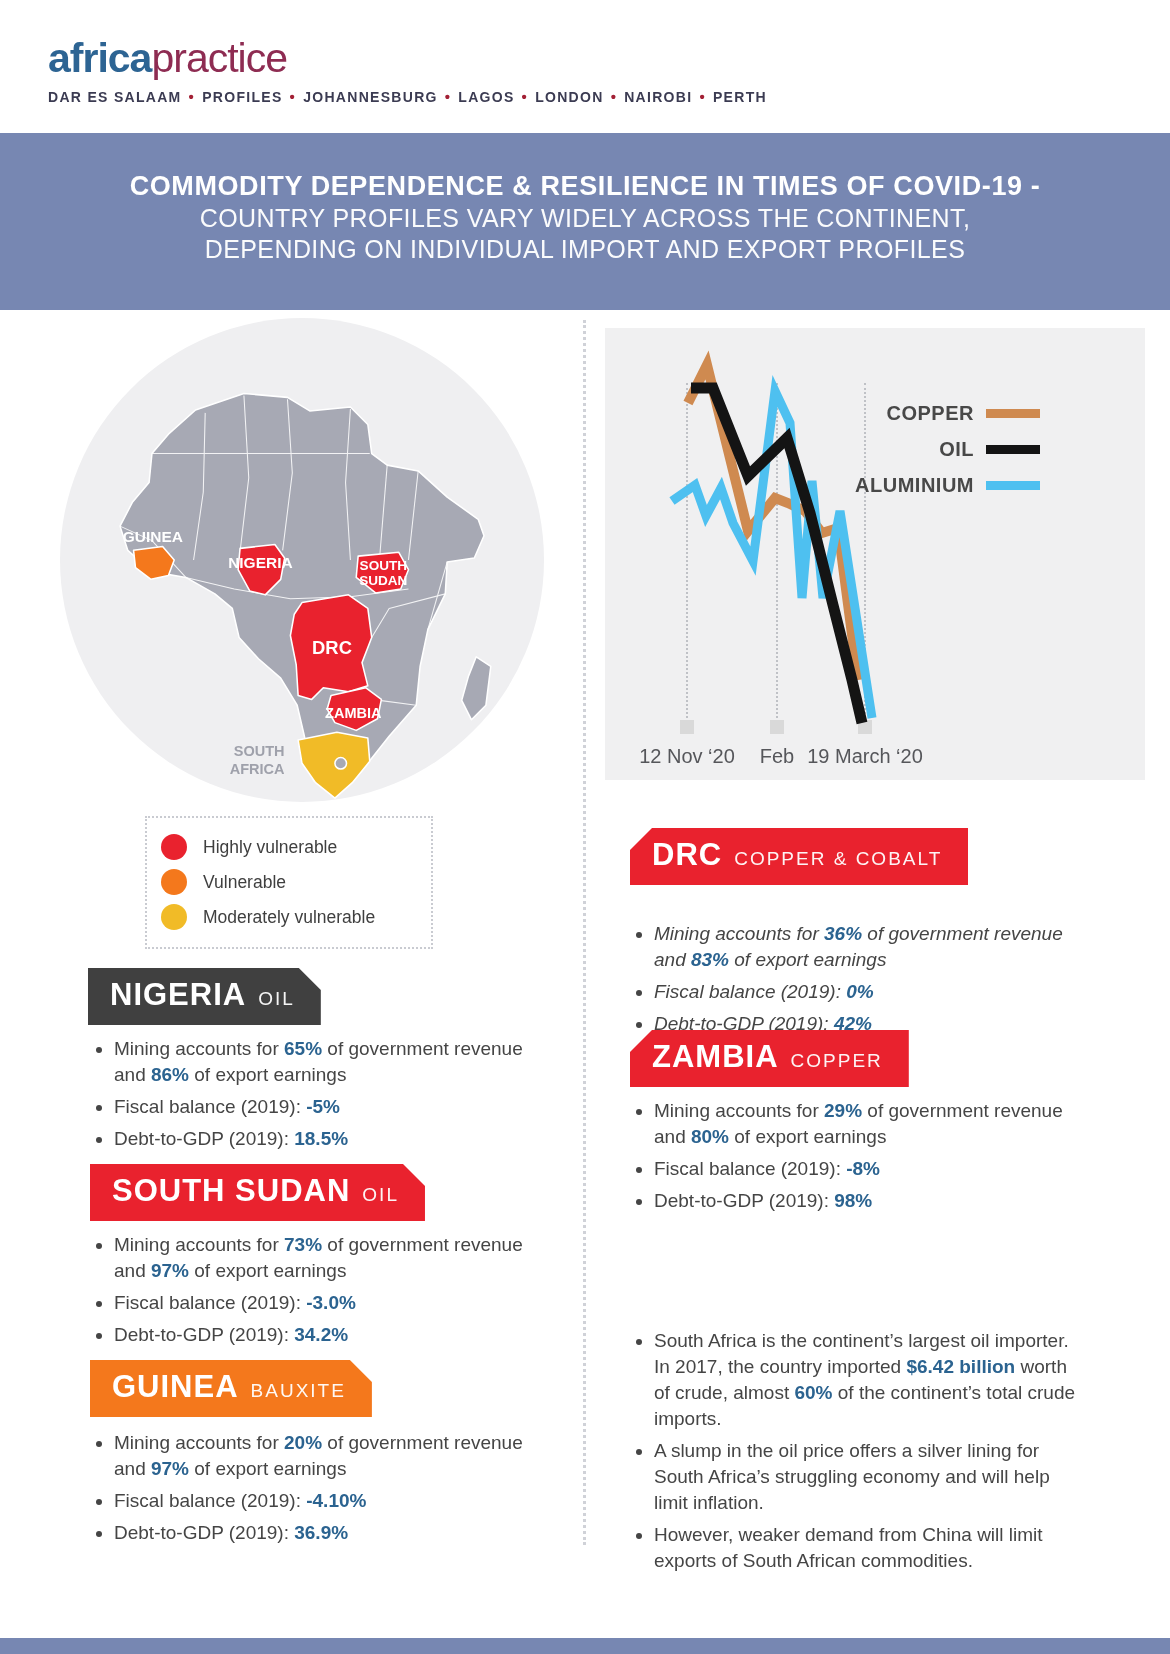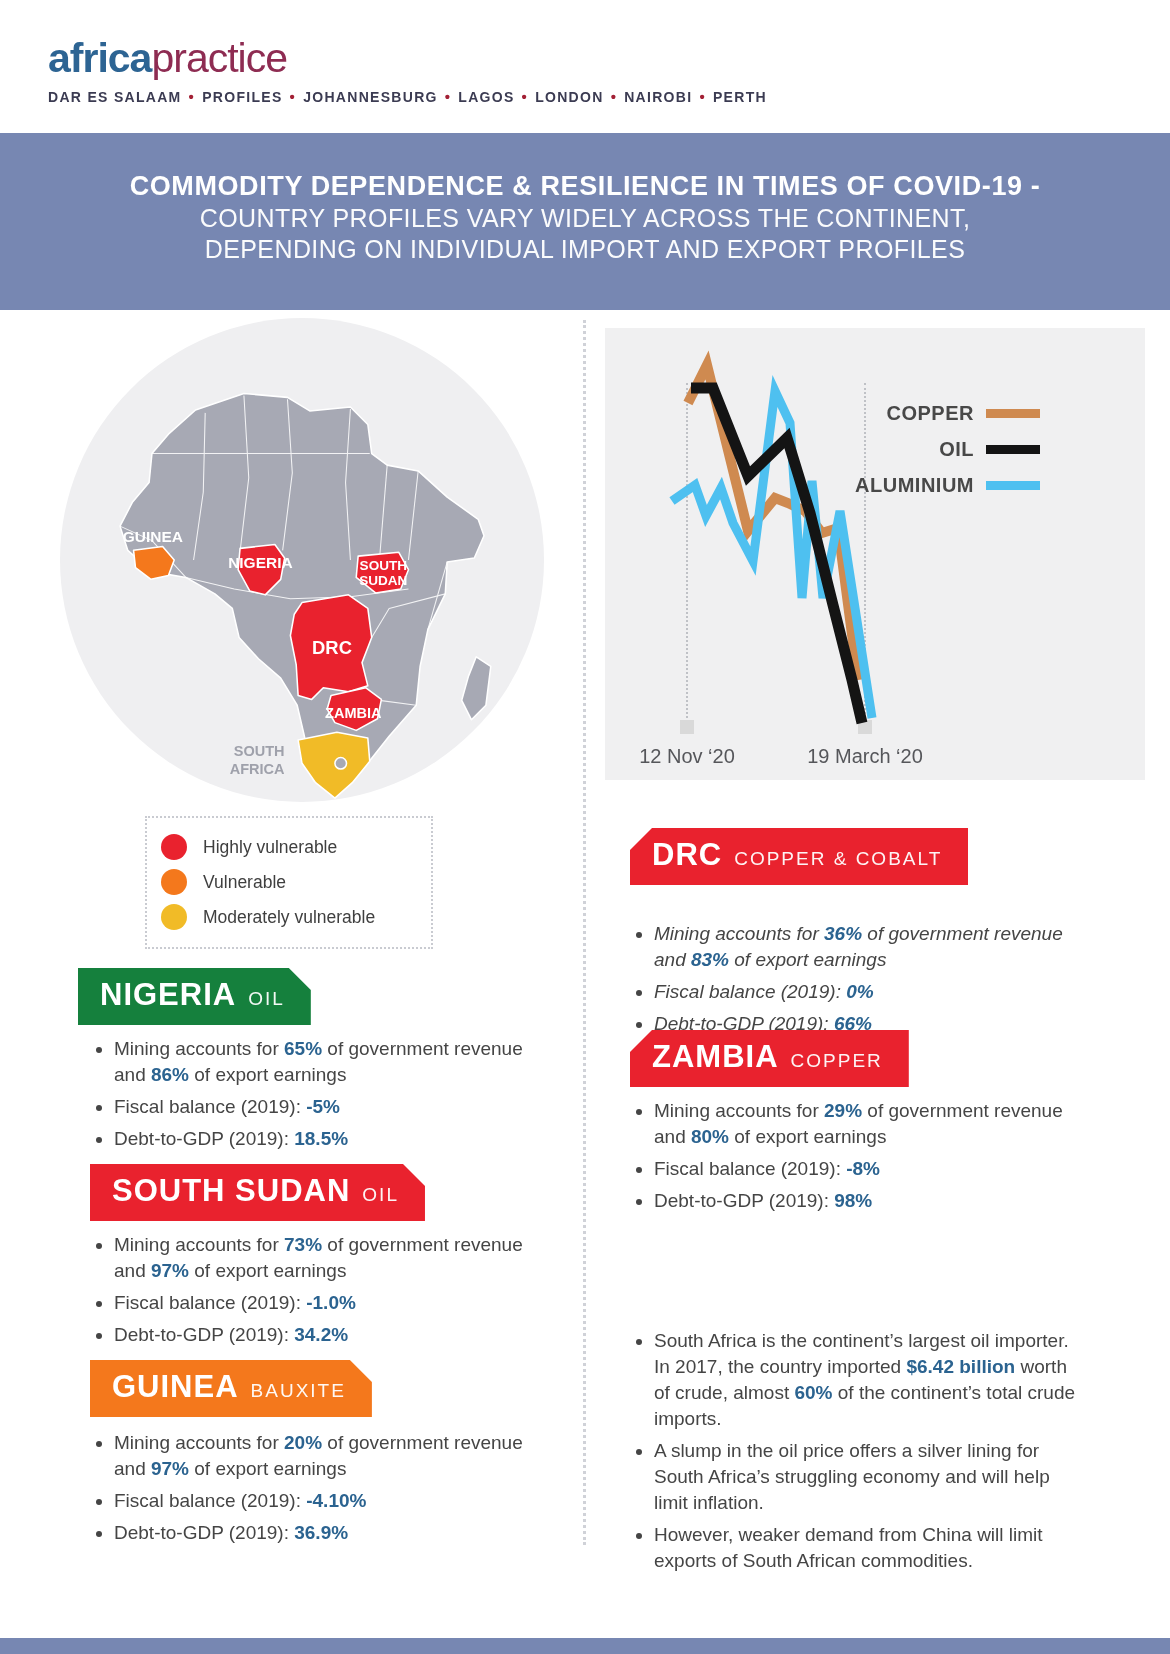--- a/index.html
+++ b/index.html
@@ -122,20 +122,25 @@
       </g>
     </svg>
   </div>
 
   <div class="chart-panel">
     <div class="tick" style="left:7px;">
       <div class="tline"></div>
       <div class="tsq"></div>
       <div class="tlabel">12 Nov ‘20</div>
     </div>
+    <div class="tick" style="left:97px;">
+      <div class="tline"></div>
+      <div class="tsq"></div>
+      <div class="tlabel">Feb</div>
+    </div>
     <div class="tick" style="left:185px;">
       <div class="tline"></div>
       <div class="tsq"></div>
       <div class="tlabel">19 March ‘20</div>
     </div>
     <svg id="chart-lines" width="540" height="452" viewBox="0 0 540 452">
         <polyline points="83,75 102,37 143,203 170,170 183,175 200,183 217,205 233,200 253,352" fill="none" stroke="#CF8A50" stroke-width="10" stroke-linejoin="miter"></polyline>
         <polyline points="67,173 90,157 101,188 116,160 128,195 148,233 170,63 185,95 197,270 207,153 218,270 235,183 267,390" fill="none" stroke="#4EC0F0" stroke-width="9" stroke-linejoin="miter"></polyline>
         <polyline points="86,60 108,60 143,148 182,110 205,185 228,277 247,352 257,395" fill="none" stroke="#141414" stroke-width="11" stroke-linejoin="miter"></polyline>
       </svg>
@@ -165,38 +170,38 @@
     <div class="vul-row">
       <span class="vul-swatch" style="background: rgb(244, 120, 28);"></span>
       <span class="vul-label">Vulnerable</span>
     </div>
     <div class="vul-row">
       <span class="vul-swatch" style="background: rgb(241, 187, 39);"></span>
       <span class="vul-label">Moderately vulnerable</span>
     </div>
   </div>
 
-  <div class="cban cut-right" style="left: 78px; top: 968px; background: #15803d;">
+  <div class="cban cut-right" style="left: 88px; top: 968px; background: #404040;">
     <span class="ct">NIGERIA</span><span class="ctag">OIL</span>
   </div>
   <div class="bullets" style="left:90px;top:1036px;width:450px;">
       <ul>
         <li>Mining accounts for <b class="stat">65%</b> of government revenue and <b class="stat">86%</b> of export earnings</li>
         <li>Fiscal balance (2019): <b class="stat">-5%</b></li>
         <li>Debt-to-GDP (2019): <b class="stat">18.5%</b></li>
       </ul>
     </div>
 
   <div class="cban cut-right" style="left: 90px; top: 1164px; background: rgb(233, 34, 46);">
     <span class="ct">SOUTH SUDAN</span><span class="ctag">OIL</span>
   </div>
   <div class="bullets" style="left:90px;top:1232px;width:450px;">
       <ul>
         <li>Mining accounts for <b class="stat">73%</b> of government revenue and <b class="stat">97%</b> of export earnings</li>
-        <li>Fiscal balance (2019): <b class="stat">-1.0%</b></li>
+        <li>Fiscal balance (2019): <b class="stat">-3.0%</b></li>
         <li>Debt-to-GDP (2019): <b class="stat">34.2%</b></li>
       </ul>
     </div>
 
   <div class="cban cut-right" style="left: 90px; top: 1360px; background: rgb(244, 120, 28);">
     <span class="ct">GUINEA</span><span class="ctag">BAUXITE</span>
   </div>
   <div class="bullets" style="left:90px;top:1430px;width:450px;">
       <ul>
         <li>Mining accounts for <b class="stat">20%</b> of government revenue and <b class="stat">97%</b> of export earnings</li>
@@ -205,21 +210,21 @@
       </ul>
     </div>
 
   <div class="cban cut-left" style="left: 630px; top: 828px; background: rgb(233, 34, 46);">
     <span class="ct">DRC</span><span class="ctag">COPPER &amp; COBALT</span>
   </div>
   <div class="bullets" style="left:630px;top:921px;width:450px;font-style:italic;">
       <ul>
         <li>Mining accounts for <b class="stat">36%</b> of government revenue and <b class="stat">83%</b> of export earnings</li>
         <li>Fiscal balance (2019): <b class="stat">0%</b></li>
-        <li>Debt-to-GDP (2019): <b class="stat">66%</b></li>
+        <li>Debt-to-GDP (2019): <b class="stat">42%</b></li>
       </ul>
     </div>
 
   <div class="cban cut-left" style="left: 630px; top: 1030px; background: rgb(233, 34, 46);">
     <span class="ct">ZAMBIA</span><span class="ctag">COPPER</span>
   </div>
   <div class="bullets" style="left:630px;top:1098px;width:450px;">
       <ul>
         <li>Mining accounts for <b class="stat">29%</b> of government revenue and <b class="stat">80%</b> of export earnings</li>
         <li>Fiscal balance (2019): <b class="stat">-8%</b></li>

